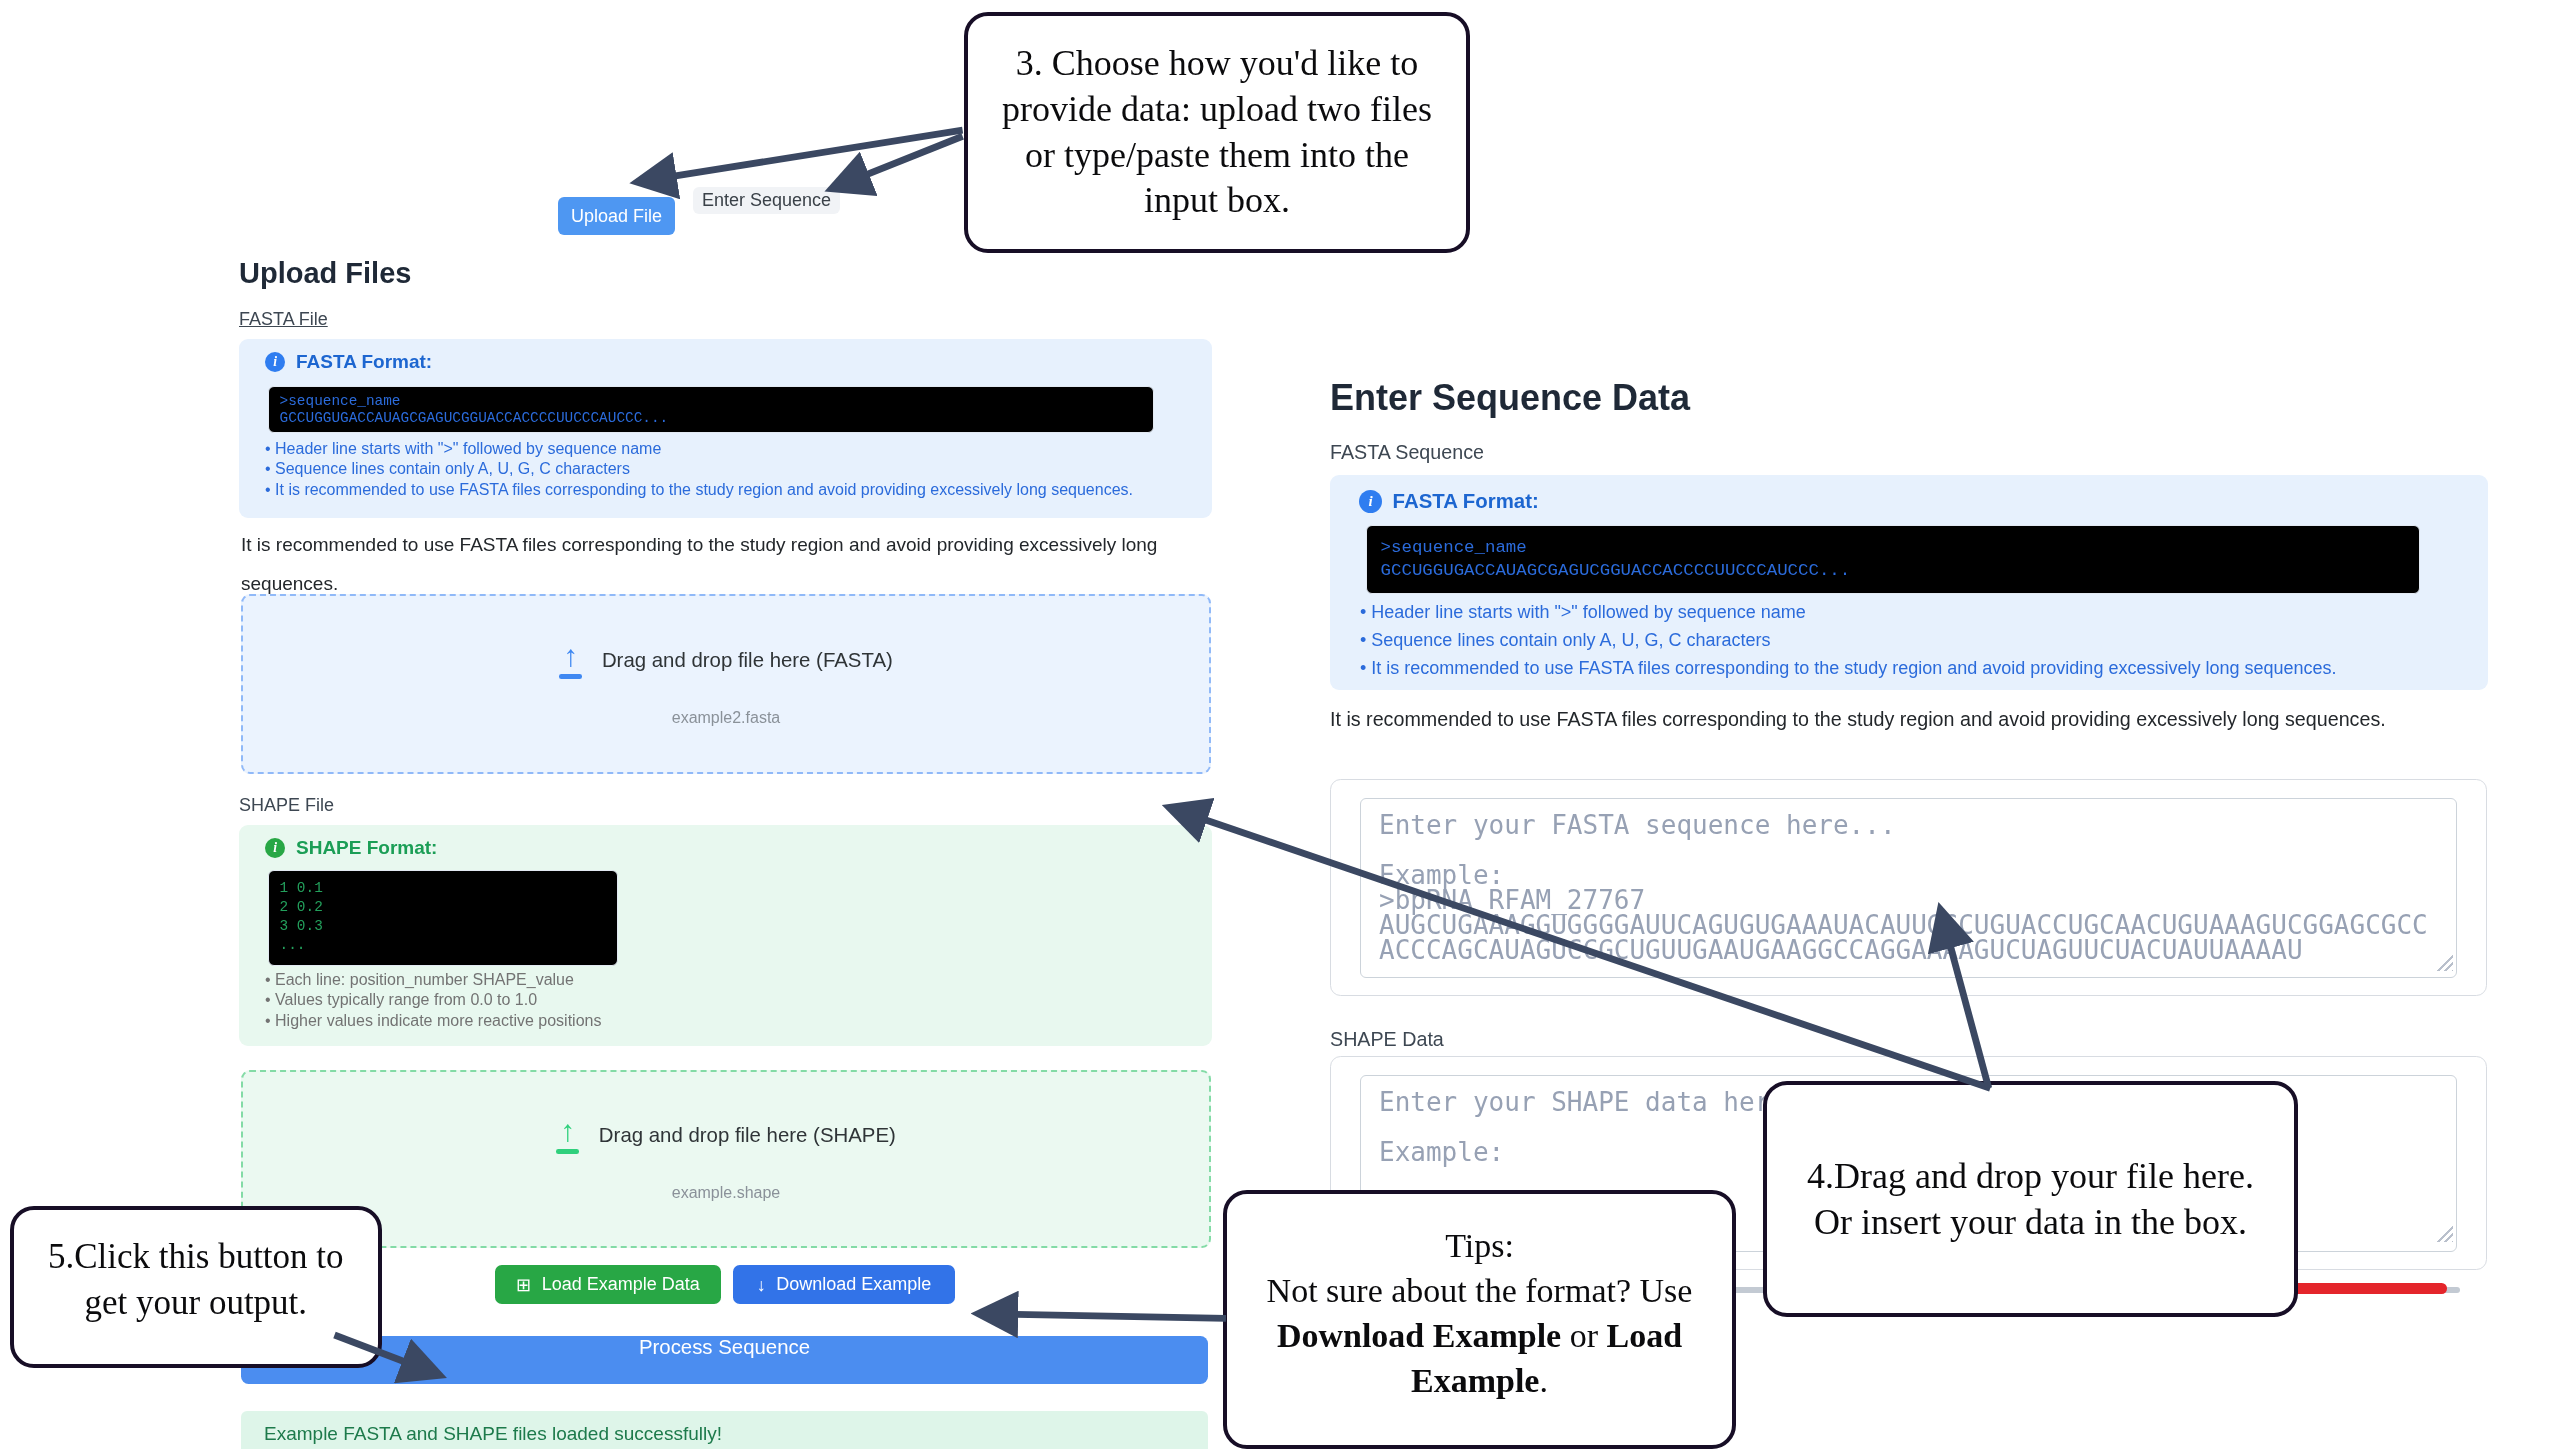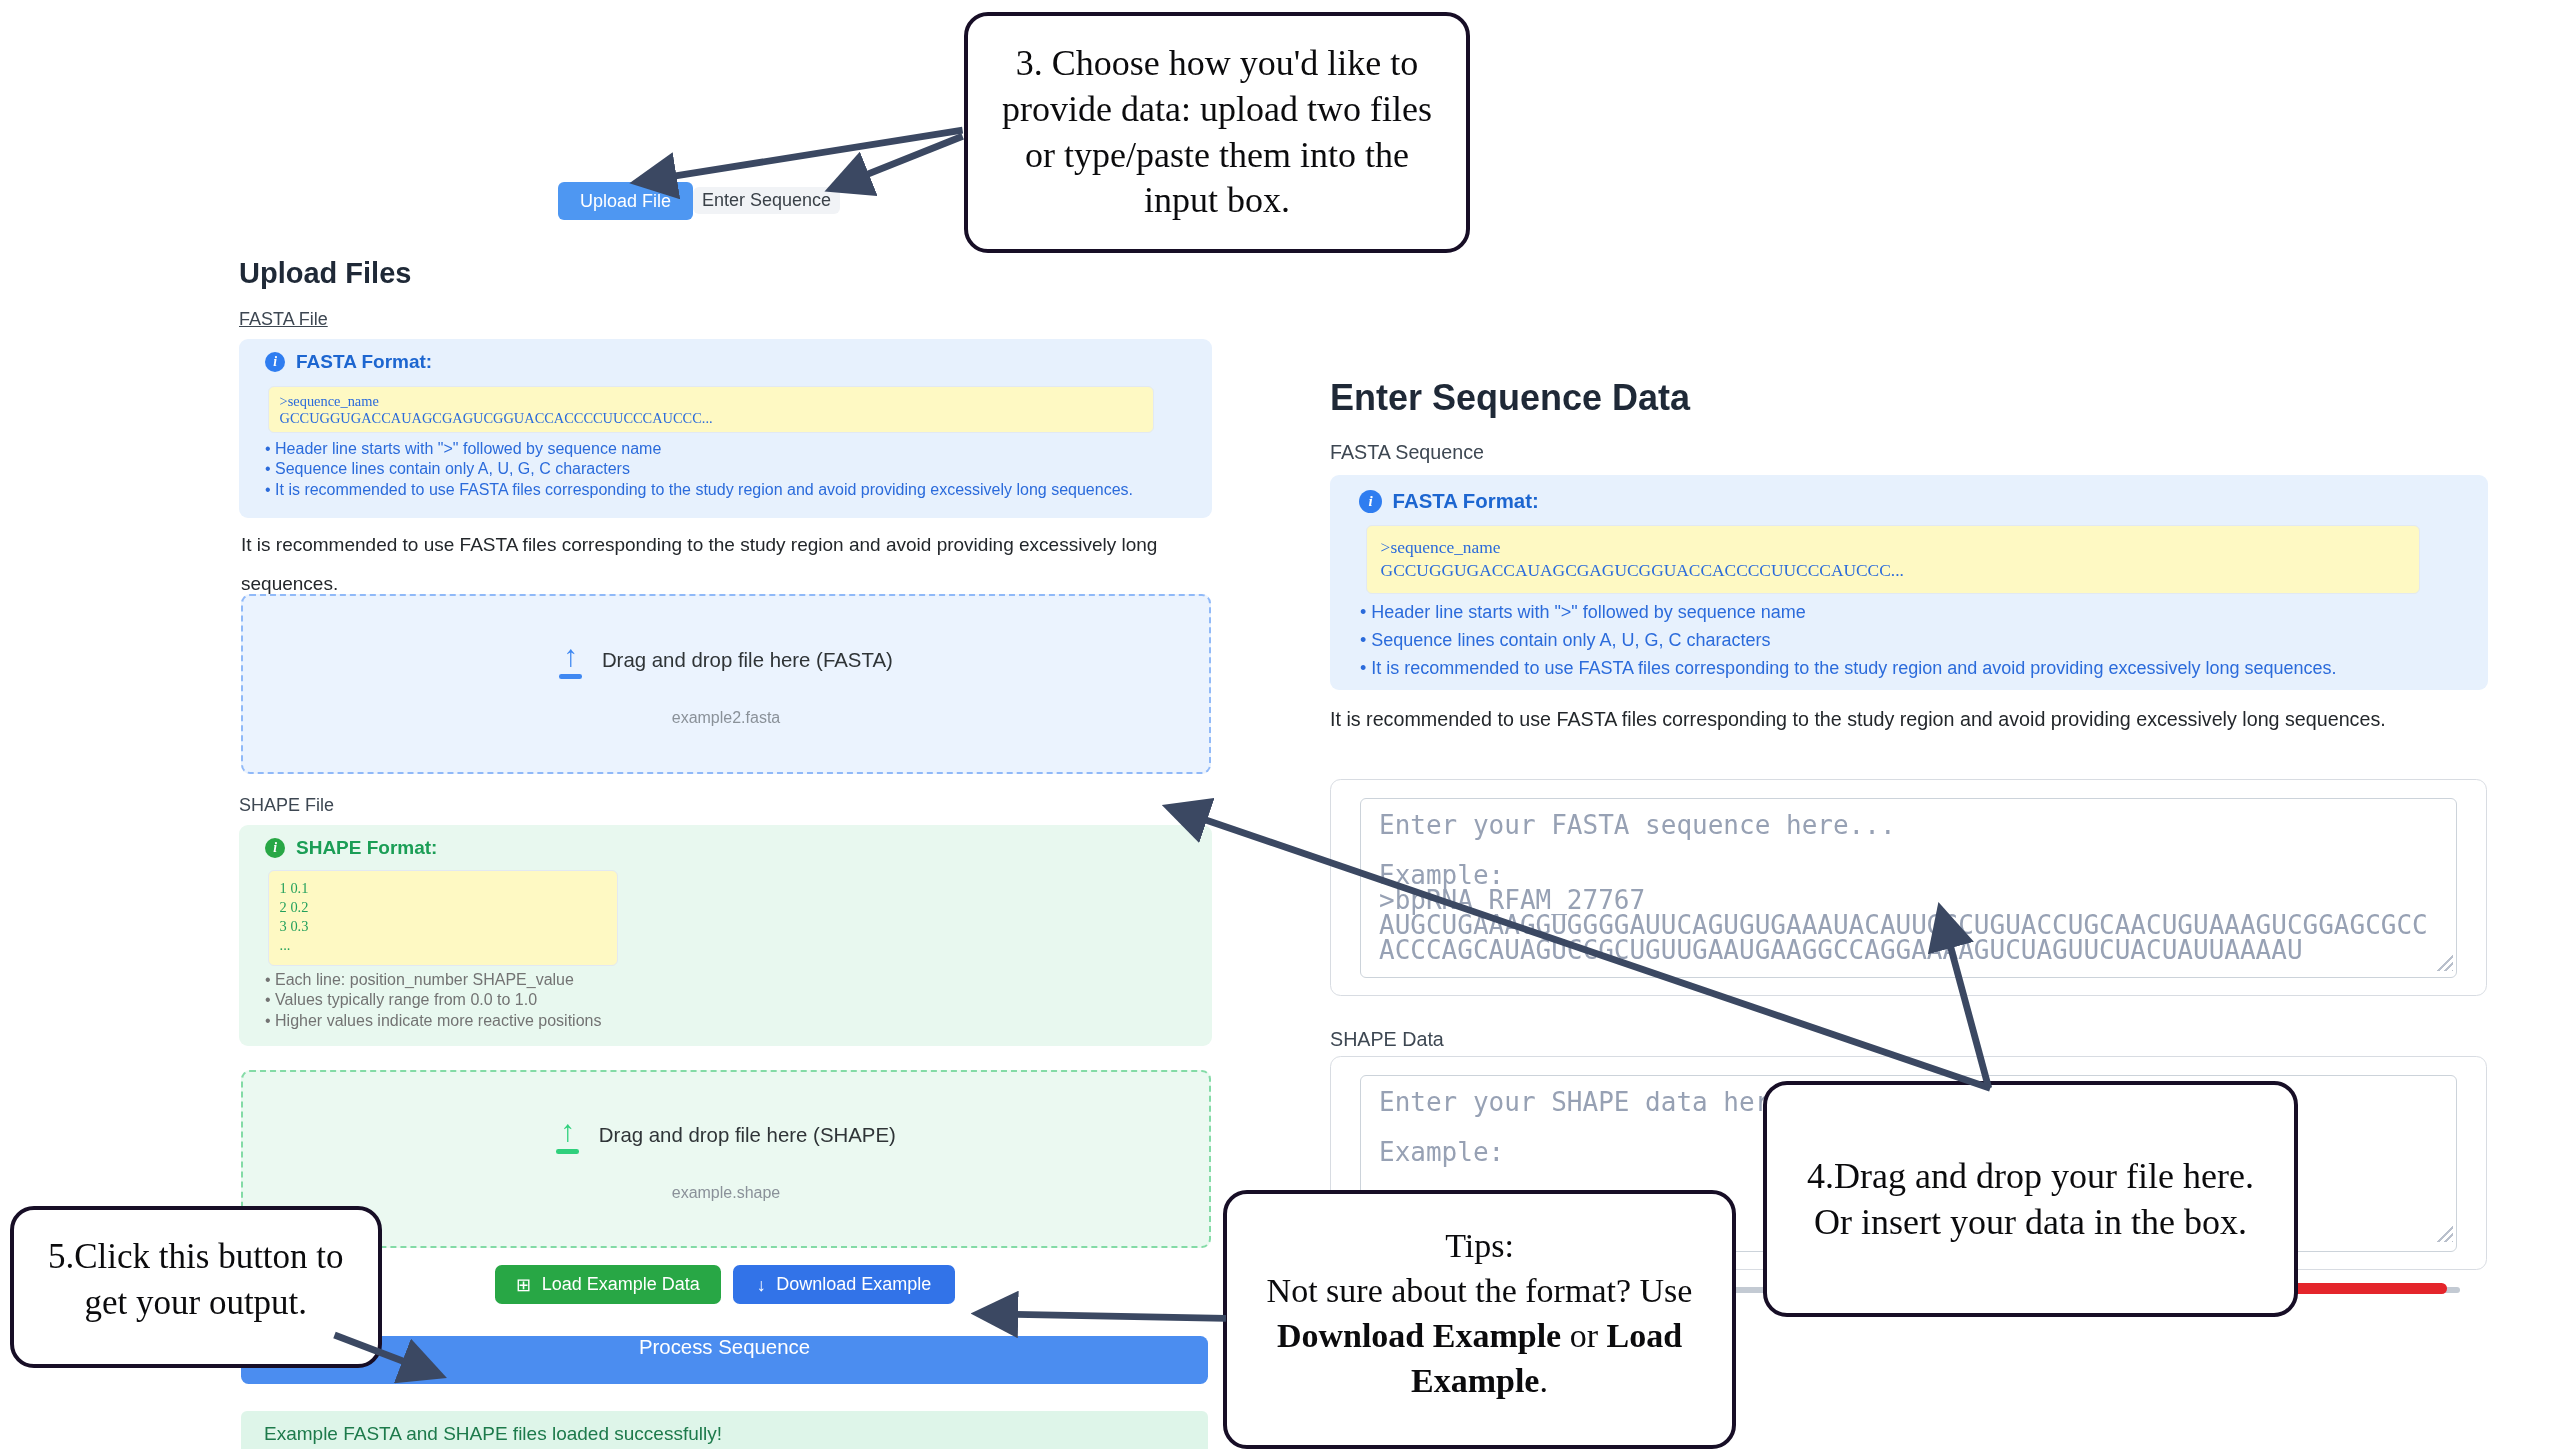--- a/index.html
+++ b/index.html
@@ -15,22 +15,22 @@
   .info-box{border-radius:9px;}
   .info-blue{background:#e7f1fd;}
   .info-green{background:#e8f8ef;}
   .info-head{display:flex;align-items:center;gap:10.6px;font-weight:600;}
   .info-head.blue{color:#1d66d0;}
   .info-head.green{color:#1b9e56;}
   .i-icon{display:inline-flex;align-items:center;justify-content:center;border-radius:50%;
           color:#fff;font-family:"Liberation Serif",serif;font-style:italic;font-weight:bold;}
   .i-blue{background:#2f7df0;}
   .i-green{background:#28a745;}
-  .code-box{background:#fef9c3;border:0.8px solid #e2e9f2;border-radius:6px;
-            font-family:Liberation Serif, serif;white-space:pre;}
+  .code-box{background:#000000;border:0.8px solid #e2e9f2;border-radius:6px;
+            font-family:Liberation Mono, monospace;white-space:pre;}
   .code-blue{color:#2b6bdb;}
   .code-green{color:#23a05c;}
   .bullets{list-style:none;margin:0;padding:0;}
   .bullets li::before{content:"• ";}
   .bullets-blue{color:#2b6bdb;}
   .bullets-green{color:#737373;}
   
   .dropzone{border-radius:9px;display:flex;flex-direction:column;align-items:center;justify-content:center;gap:30px;}
   .dz-blue{background:#ebf3fe;border:2.3px dashed #90b9f8;}
   .dz-green{background:#ebf9f1;border:2.3px dashed #83dba6;}
@@ -74,21 +74,21 @@
   .gray-line{background:#c3cad3;border-radius:3px;}
   .red-line{background:#e4252b;border-radius:5.3px;}
   svg.arrows{position:absolute;left:0;top:0;z-index:40;pointer-events:none;}
   .co{z-index:30;}
 </style>
 </head>
 <body>
 
 <div id="canvas">
 
-  <div class="abs tab tab-active" style="left:558px;top:182px;width:135px;height:38px;">
+  <div class="abs tab tab-active" style="left:558px;top:197px;width:117px;height:38px;">
     <span>Upload File</span>
   </div>
   <div class="abs tab tab-idle" style="left:693px;top:187px;width:147px;height:27px;">
     <span>Enter Sequence</span>
   </div>
 
   <div class="abs h-left" style="left:239px;top:257px;">Upload Files</div>
 
   <div class="abs field-label" style="left:239px;top:309px;text-decoration:underline;">FASTA File</div>
 

